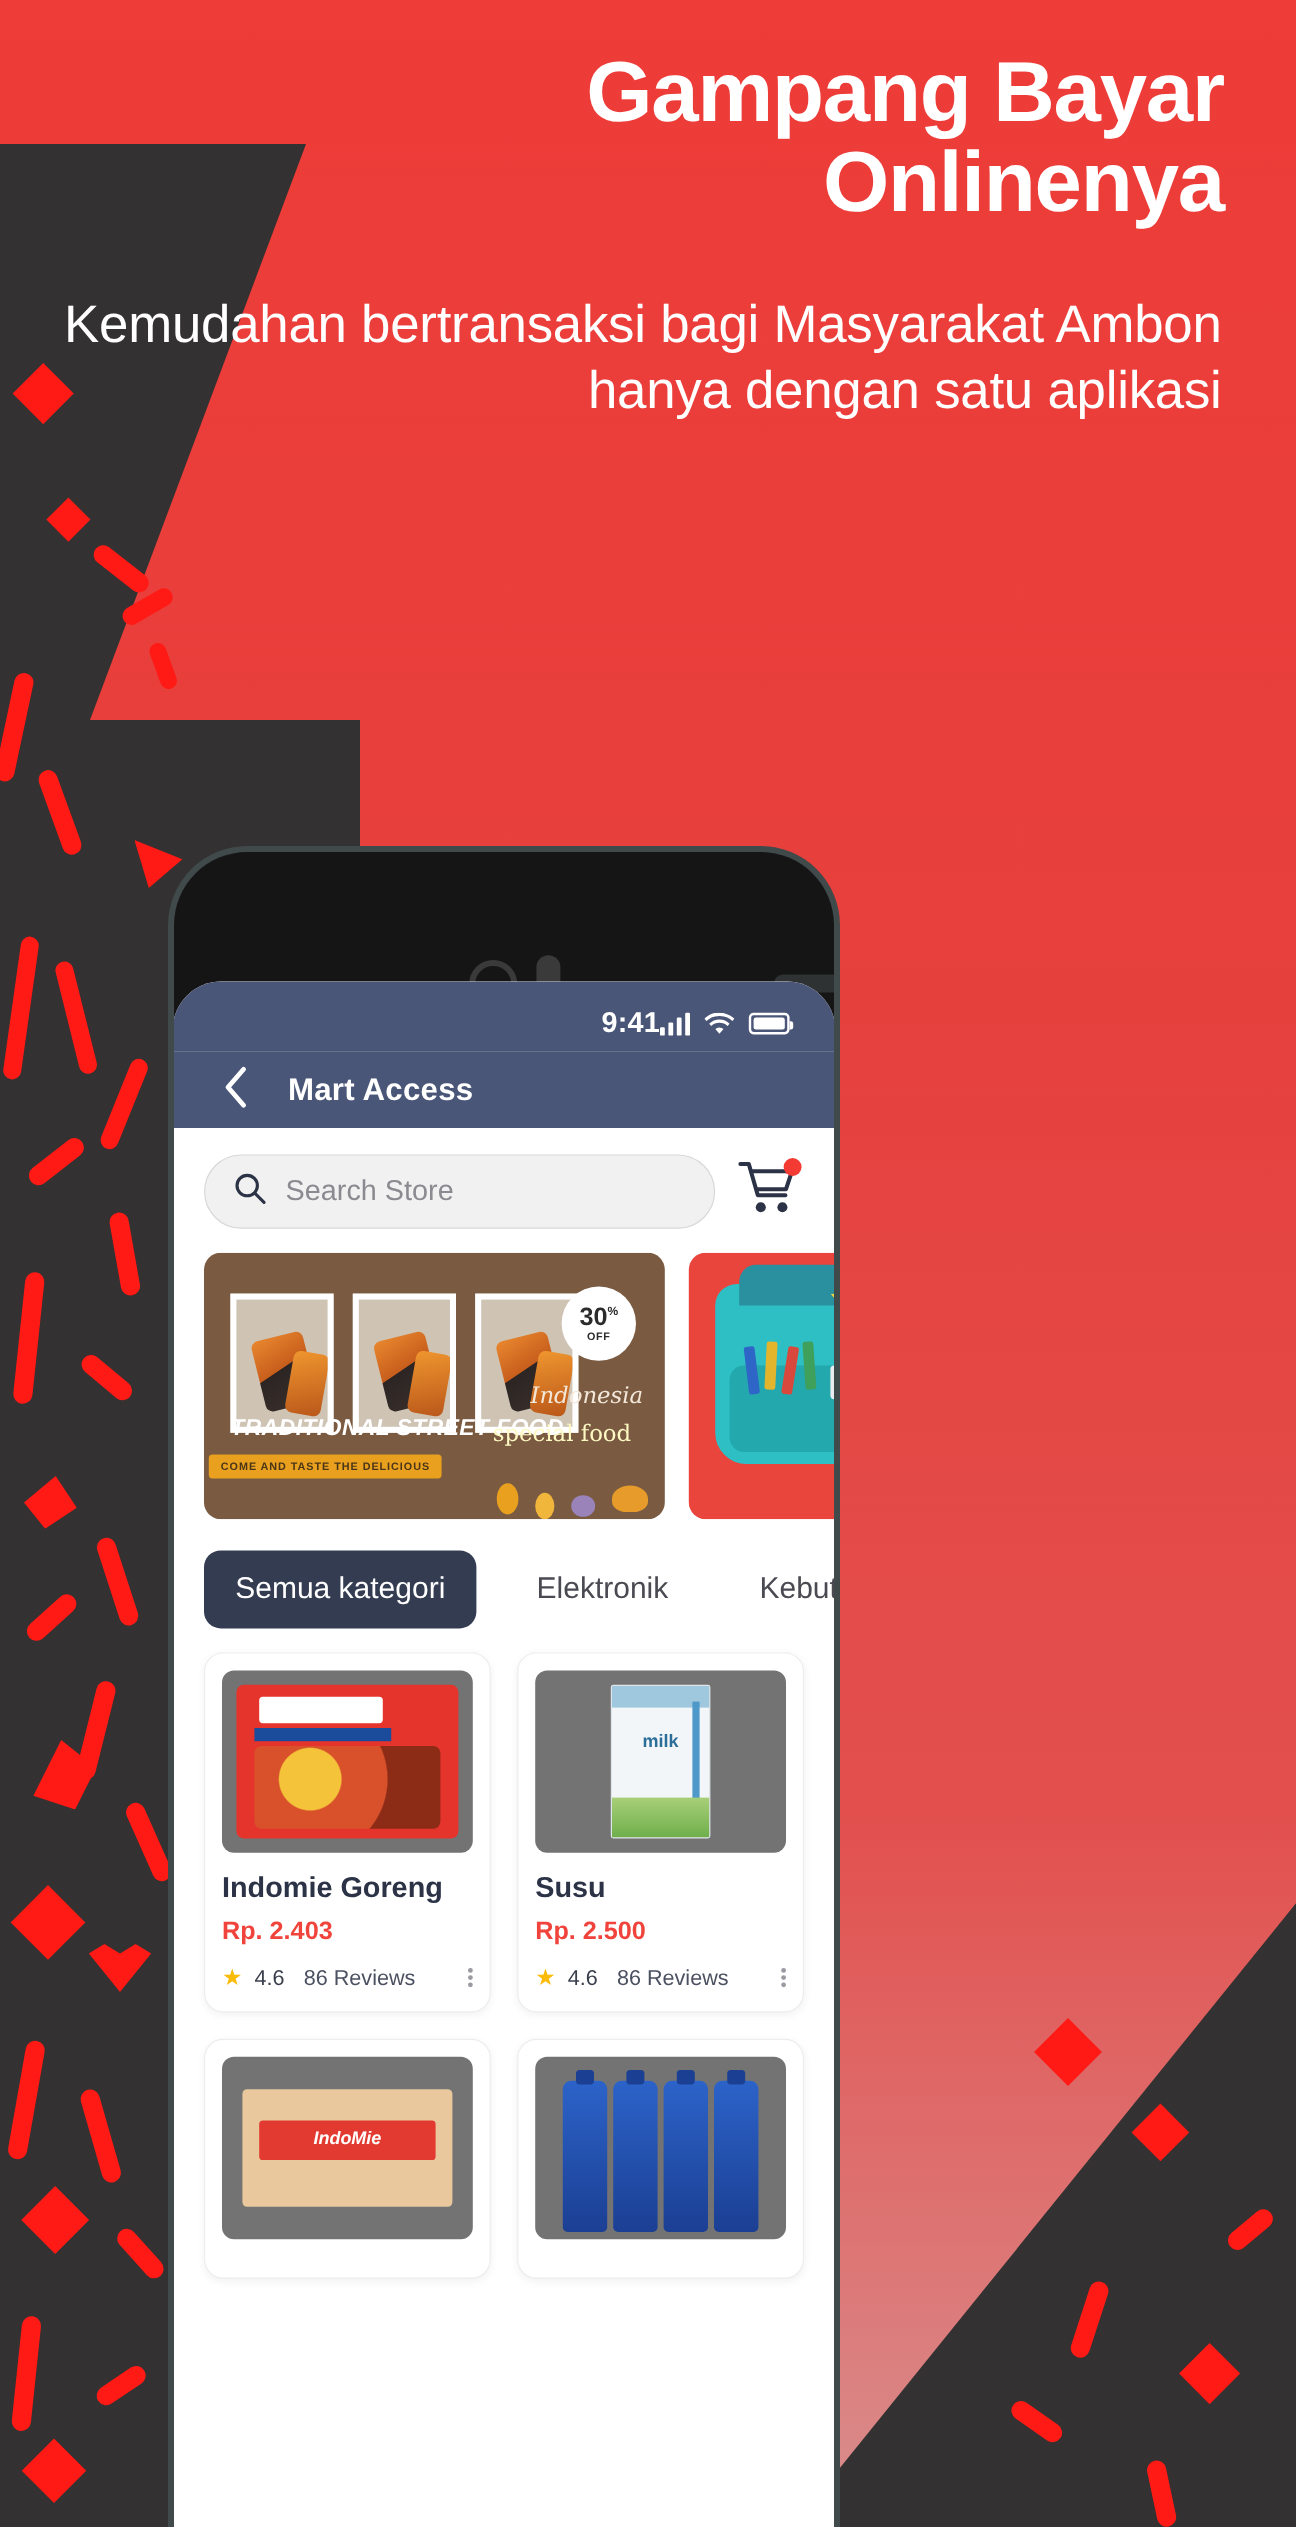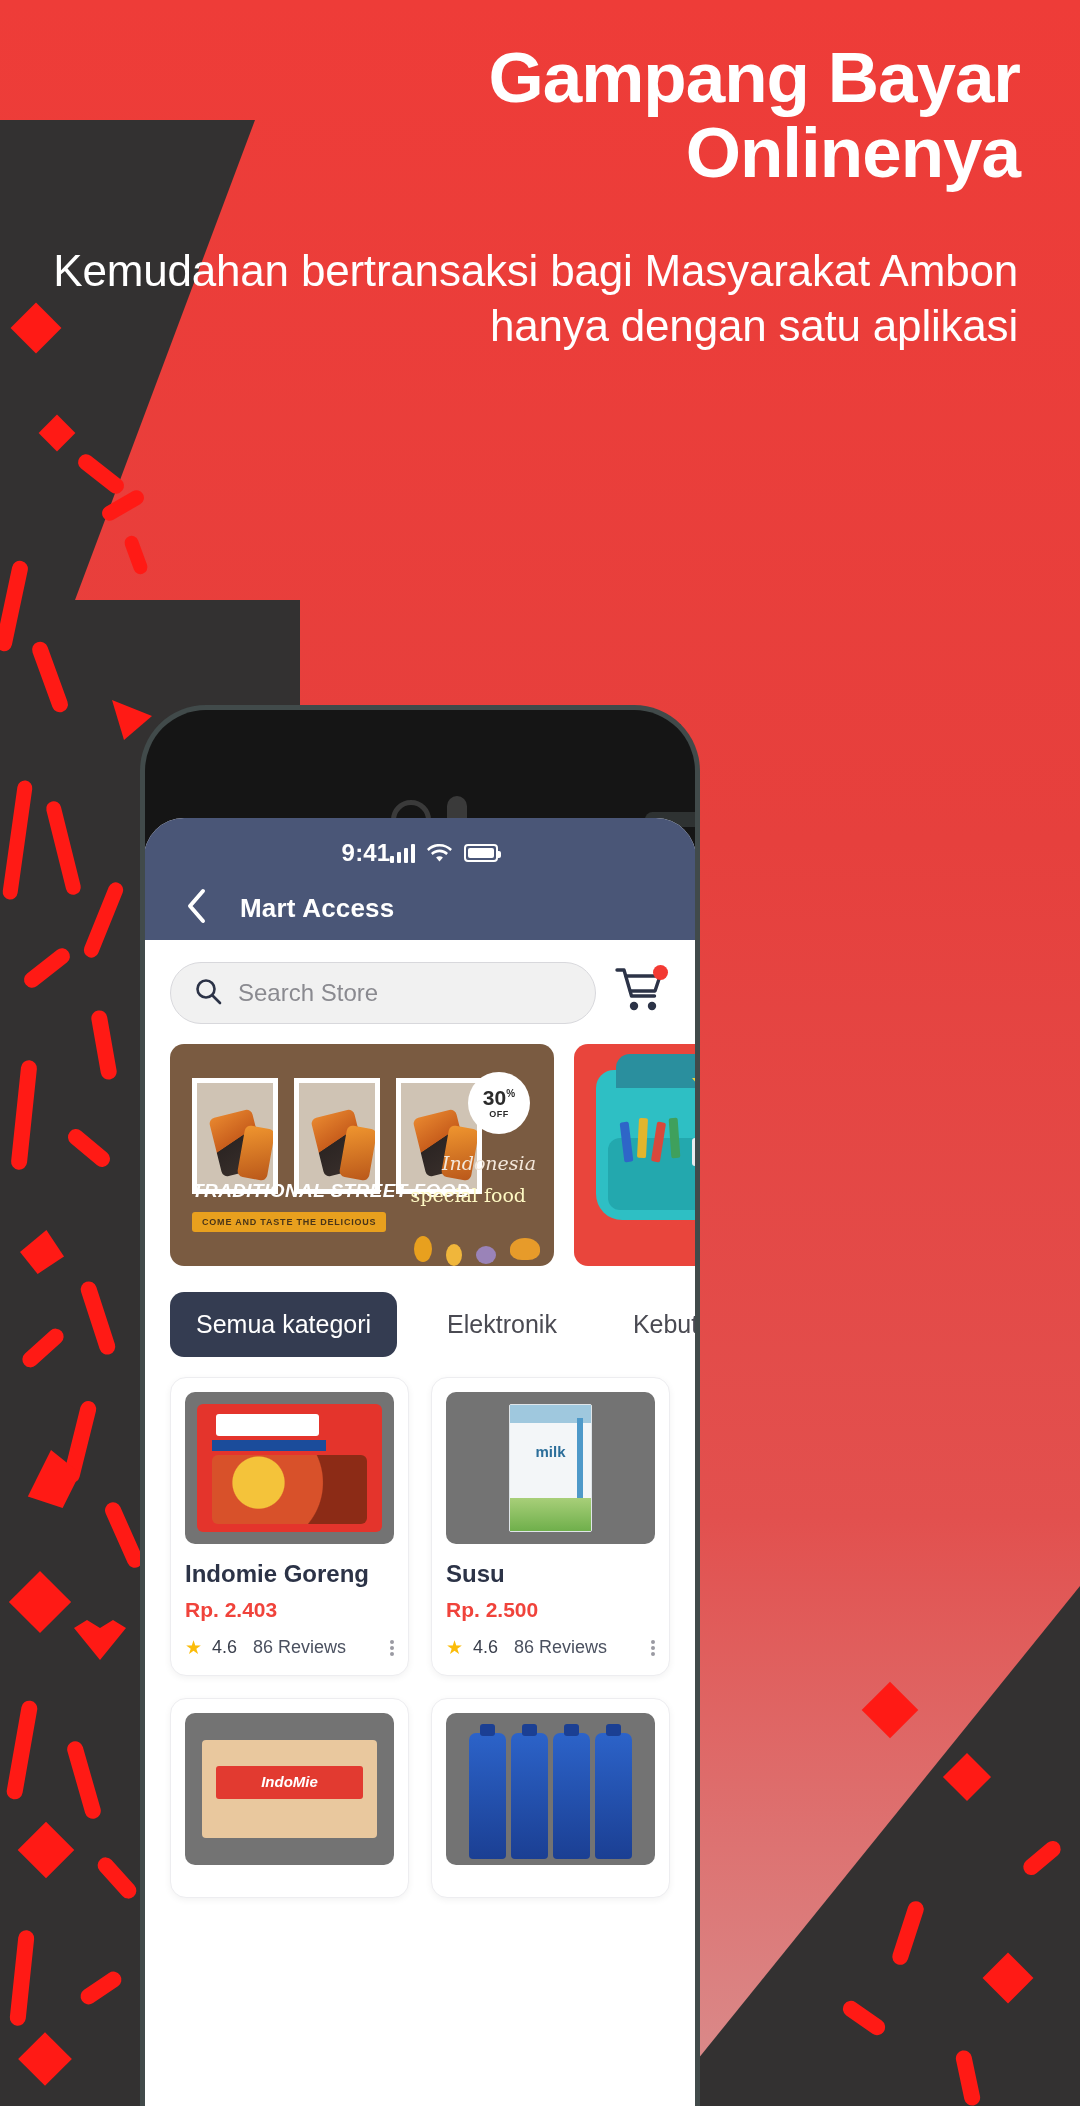--- a/index.html
+++ b/index.html
@@ -71,21 +71,21 @@
   }
 
   #screen{
     position:absolute; left:-1px; top:108px; width:552px; height:1293px;
     background:#FFFFFF; border-radius:40px 40px 0 0; overflow:hidden;
   }
 
   
   #statusbar{
     height:58px; background:#4A5677; display:flex; align-items:center;
-    justify-content:center; padding:12px 38px 0 38px;
+    justify-content:flex-end; padding:12px 38px 0 38px;
   }
   #clock{ color:#fff; font-size:24px; font-weight:600; letter-spacing:.2px; }
   #status-icons{ display:flex; align-items:center; gap:12px; }
   .bars{ display:flex; align-items:flex-end; gap:3px; height:19px; }
   .bars i{ display:block; width:4px; background:#fff; border-radius:1px; }
   .bars i:nth-child(1){ height:7px; }
   .bars i:nth-child(2){ height:11px; }
   .bars i:nth-child(3){ height:15px; }
   .bars i:nth-child(4){ height:19px; }
   #wifi svg{ display:block; }
@@ -144,21 +144,21 @@
   .photo .sate2{
     position:absolute; left:44px; top:44px; width:30px; height:52px;
     background:linear-gradient(160deg,#F0962F 0%,#B9571A 100%);
     transform:rotate(10deg); border-radius:6px;
   }
   #banner1-headline{
     position:absolute; left:22px; bottom:64px; color:#fff; font-weight:bold;
     font-style:italic; font-size:19px; letter-spacing:.4px;
   }
   #banner1-tag{
-    position:absolute; left:22px; bottom:34px; background:#E8A01E; color:#4A3518;
+    position:absolute; left:4px; bottom:34px; background:#E8A01E; color:#4A3518;
     font-size:9px; font-weight:bold; letter-spacing:.8px; padding:5px 10px; border-radius:3px;
   }
   #disc-badge{
     position:absolute; right:24px; top:28px; width:62px; height:62px; background:#fff;
     border-radius:50%; display:flex; flex-direction:column; align-items:center;
     justify-content:center; line-height:1;
   }
   #disc-num{ font-size:21px; font-weight:bold; color:#2B2B2B; }
   #disc-num sup{ font-size:10px; }
   #disc-off{ font-size:9px; font-weight:bold; color:#2B2B2B; letter-spacing:.5px; margin-top:2px; }

